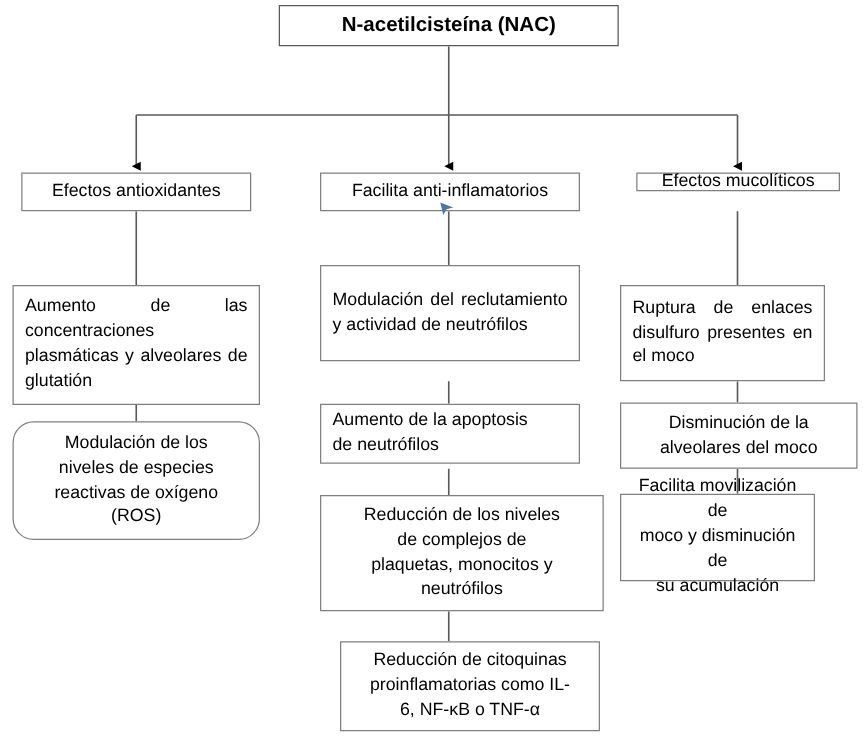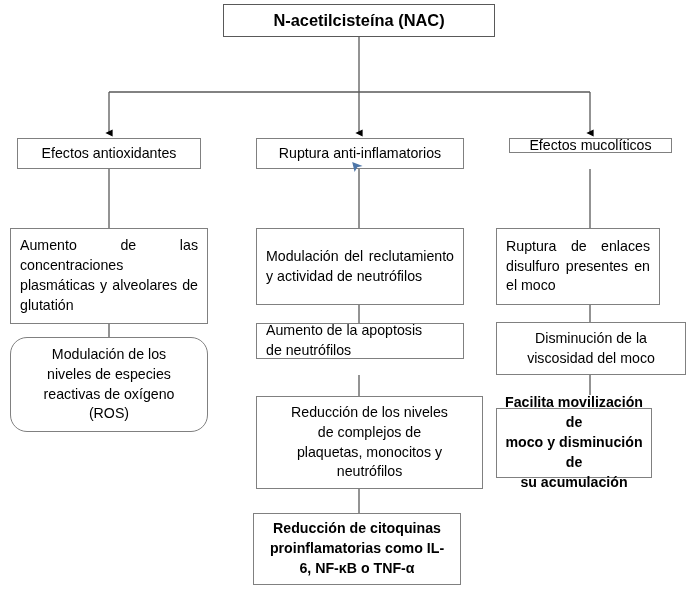--- a/index.html
+++ b/index.html
@@ -101,63 +101,63 @@
   </svg>
 
   <div class="box center" style="left:17px; top:138px; width:184px; height:31px;">
     <div class="txt">Efectos antioxidantes</div>
   </div>
 
   <div class="box root" style="left:223px; top:4px; width:272px; height:33px;">
     <div class="txt">N-acetilcisteína (NAC)</div>
   </div>
   <div class="box center" style="left:256px; top:138px; width:208px; height:31px;">
-    <div class="txt">Ruptura anti-inflamatorios</div>
+    <div class="txt">Facilita anti-inflamatorios</div>
   </div>
   <div class="box center" style="left:509px; top:138px; width:163px; height:15px;">
     <div class="txt">Efectos mucolíticos</div>
   </div>
 
   <div class="box justify" style="left:10px; top:228px; width:198px; height:96px;">
     <div class="txt">Aumento de las concentraciones plasmáticas y alveolares de glutatión</div>
   </div>
   <div class="box center" style="left:10px; top:337px; width:198px; height:95px;border-radius:17px;">
     <div class="txt">Modulación de los
 niveles de especies
 reactivas de oxígeno
 (ROS)</div>
   </div>
 
-  <div class="box justify" style="left:256px; top:228px; width:208px; height:77px;justify-content:center;">
+  <div class="box justify" style="left:256px; top:212px; width:208px; height:77px;justify-content:center;">
     <div class="txt">Modulación del reclutamiento y actividad de neutrófilos</div>
   </div>
-  <div class="box justify" style="left:256px; top:323px; width:208px; height:36px;">
+  <div class="box justify" style="left:256px; top:323px; width:208px; height:48px;">
     <div class="txt">Aumento de la apoptosis
 de neutrófilos</div>
   </div>
   <div class="box center" style="left:256px; top:396px; width:227px; height:93px;">
     <div class="txt">Reducción de los niveles
 de complejos de
 plaquetas, monocitos y
 neutrófilos</div>
   </div>
-  <div class="box center" style="left:253px; top:513px; width:208px; height:72px;font-weight:bold;">
+  <div class="box center" style="left:272px; top:513px; width:208px; height:72px;">
     <div class="txt">Reducción de citoquinas
 proinflamatorias como IL-
 6, NF-κB o TNF-α</div>
   </div>
 
   <div class="box justify" style="left:496px; top:228px; width:164px; height:77px;">
     <div class="txt">Ruptura de enlaces disulfuro presentes en el moco</div>
   </div>
   <div class="box center" style="left:496px; top:322px; width:190px; height:53px;">
     <div class="txt">Disminución de la
-viscosidad del moco</div>
+alveolares del moco</div>
   </div>
-  <div class="box center" style="left:496px; top:408px; width:156px; height:70px;font-weight:bold;">
+  <div class="box center" style="left:496px; top:395px; width:156px; height:70px;">
     <div class="txt">Facilita movilización de
 moco y disminución de
 su acumulación</div>
   </div>
 
   <svg id="cursor" style="left:351px; top:161px;" width="13" height="13" viewBox="0 0 13 13">
     <path d="M1.2,1 L11.6,5.0 L6.2,6.3 L3.6,11.0 z" fill="#4d76a8"></path>
   </svg>
 
 </div>

